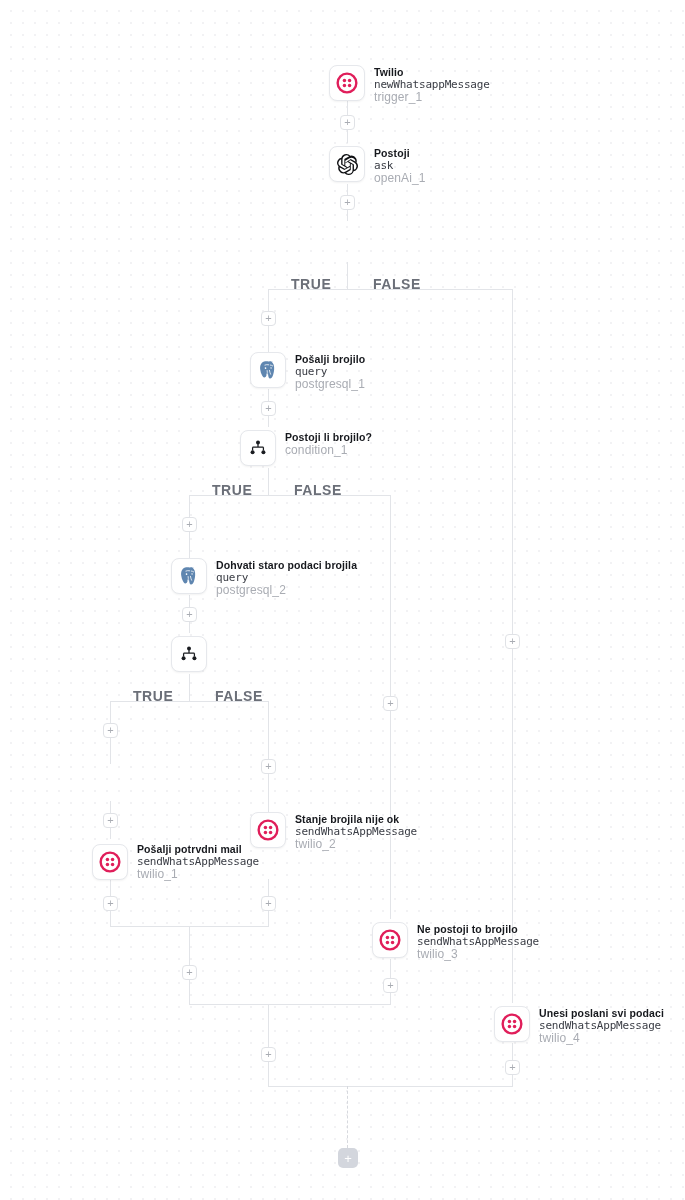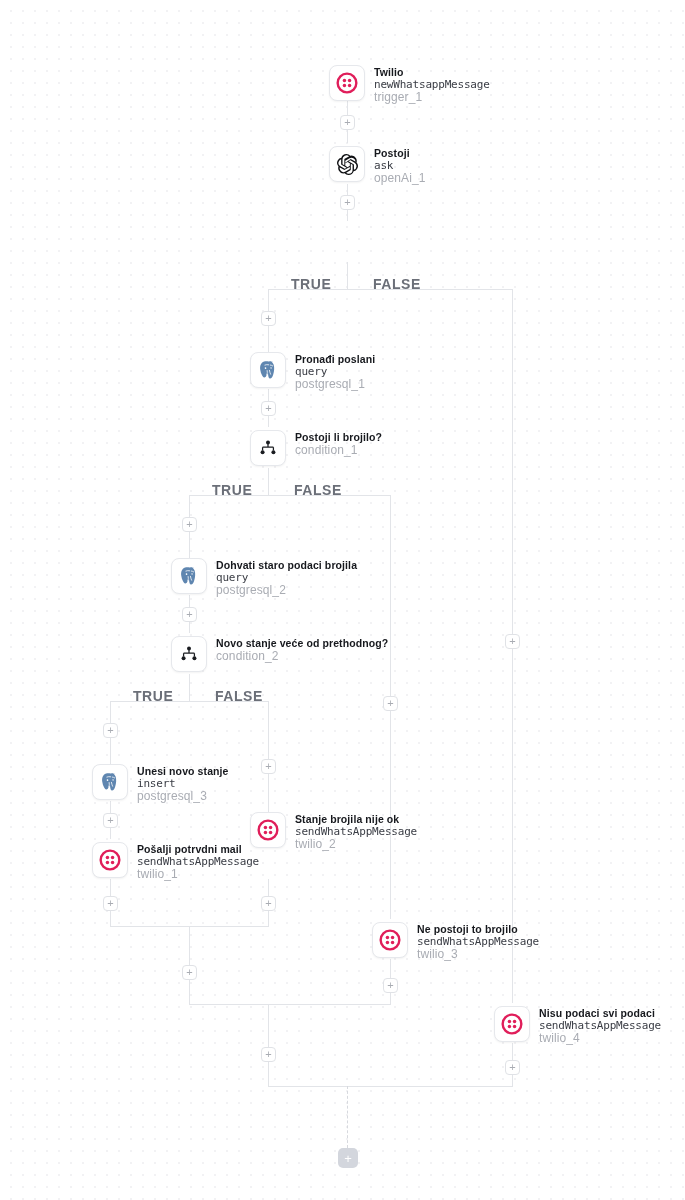--- a/index.html
+++ b/index.html
@@ -244,27 +244,27 @@
 
   <div class="node" style="left:250px; top:352px;">
     <div class="node-box">
       <svg class="icon" width="22" height="22" viewBox="0 0 24 24">
         <path fill="#5f86b0" d="M17.6 2.6c-1.6-.4-3.3-.3-4.9.1-1.2-.3-2.5-.4-3.7-.2C7.2 2.8 5.6 3.7 4.6 5.2 3.4 7 3.2 9.3 3.5 11.4c.3 2.3 1 4.6 2.1 6.6.5.9 1.2 1.9 2.3 2.1.9.2 1.6-.5 2-1.2.4-.7.6-1.6.7-2.4.5.1 1 .1 1.5 0 .1 1 .2 2.1.5 3.1.2.7.6 1.4 1.3 1.6.8.2 1.6-.2 2.1-.8.9-1 1.3-2.3 1.7-3.6.5-1.8.9-3.6 1-5.4.1-1.8 0-3.7-.6-5.4-.5-1.5-1.5-2.8-3-3.4z"></path>
         <path fill="#ffffff" d="M9.1 9.1c.5-.2 1 .1 1.1.6.1.5-.2 1-.7 1.1-.5.1-1-.2-1.1-.7-.1-.5.2-.9.7-1zM15.2 9c.4-.1.8.2.9.6.1.4-.2.8-.6.9-.4.1-.8-.2-.9-.6-.1-.4.2-.8.6-.9z"></path>
         <path fill="none" stroke="#ffffff" stroke-width="0.85" stroke-linecap="round" d="M11.1 12.6c.3 1.6.2 3.2-.2 4.7M13.6 12.4c.3 1.4.6 2.9 1.2 4.2M8.6 6.6c1.3-.5 2.8-.6 4.2-.3M14.6 6.6c.9.1 1.8.4 2.5.9"></path>
       </svg>
     </div>
     <div class="node-text">
-      <div class="node-title">Pronađi poslani</div>
+      <div class="node-title">Pošalji brojilo</div>
       <div class="node-sub">query</div>
       <div class="node-id">postgresql_1</div>
     </div>
   </div>
 
-  <div class="node" style="left:250px; top:430px;">
+  <div class="node" style="left:240px; top:430px;">
     <div class="node-box">
       <svg class="icon" width="20" height="20" viewBox="0 0 24 24">
         <path d="M12 7v4M5.5 11h13M5.5 11v4M18.5 11v4" stroke="#1a1c20" stroke-width="1.5" fill="none"></path>
         <circle cx="12" cy="5.4" r="2.4" fill="#1a1c20"></circle>
         <circle cx="5.5" cy="17.2" r="2.4" fill="#1a1c20"></circle>
         <circle cx="18.5" cy="17.2" r="2.4" fill="#1a1c20"></circle>
       </svg>
     </div>
     <div class="node-text">
       <div class="node-title">Postoji li brojilo?</div>
@@ -289,42 +289,24 @@
 
   <div class="node" style="left:171px; top:636px;">
     <div class="node-box">
       <svg class="icon" width="20" height="20" viewBox="0 0 24 24">
         <path d="M12 7v4M5.5 11h13M5.5 11v4M18.5 11v4" stroke="#1a1c20" stroke-width="1.5" fill="none"></path>
         <circle cx="12" cy="5.4" r="2.4" fill="#1a1c20"></circle>
         <circle cx="5.5" cy="17.2" r="2.4" fill="#1a1c20"></circle>
         <circle cx="18.5" cy="17.2" r="2.4" fill="#1a1c20"></circle>
       </svg>
     </div>
-    <div class="node-text">
-      <div class="node-title">Novo stanje veće od prethodnog?</div>
-      <div class="node-id">condition_2</div>
-    </div>
-  </div>
-
-  <div class="node" style="left:92px; top:764px;">
-    <div class="node-box">
-      <svg class="icon" width="22" height="22" viewBox="0 0 24 24">
-        <path fill="#5f86b0" d="M17.6 2.6c-1.6-.4-3.3-.3-4.9.1-1.2-.3-2.5-.4-3.7-.2C7.2 2.8 5.6 3.7 4.6 5.2 3.4 7 3.2 9.3 3.5 11.4c.3 2.3 1 4.6 2.1 6.6.5.9 1.2 1.9 2.3 2.1.9.2 1.6-.5 2-1.2.4-.7.6-1.6.7-2.4.5.1 1 .1 1.5 0 .1 1 .2 2.1.5 3.1.2.7.6 1.4 1.3 1.6.8.2 1.6-.2 2.1-.8.9-1 1.3-2.3 1.7-3.6.5-1.8.9-3.6 1-5.4.1-1.8 0-3.7-.6-5.4-.5-1.5-1.5-2.8-3-3.4z"></path>
-        <path fill="#ffffff" d="M9.1 9.1c.5-.2 1 .1 1.1.6.1.5-.2 1-.7 1.1-.5.1-1-.2-1.1-.7-.1-.5.2-.9.7-1zM15.2 9c.4-.1.8.2.9.6.1.4-.2.8-.6.9-.4.1-.8-.2-.9-.6-.1-.4.2-.8.6-.9z"></path>
-        <path fill="none" stroke="#ffffff" stroke-width="0.85" stroke-linecap="round" d="M11.1 12.6c.3 1.6.2 3.2-.2 4.7M13.6 12.4c.3 1.4.6 2.9 1.2 4.2M8.6 6.6c1.3-.5 2.8-.6 4.2-.3M14.6 6.6c.9.1 1.8.4 2.5.9"></path>
-      </svg>
-    </div>
-    <div class="node-text">
-      <div class="node-title">Unesi novo stanje</div>
-      <div class="node-sub">insert</div>
-      <div class="node-id">postgresql_3</div>
-    </div>
-  </div>
-
-  <div class="node" style="left:92px; top:842px;">
+  </div>
+
+
+  <div class="node" style="left:92px; top:842px;align-items:flex-end;">
     <div class="node-box">
       <svg class="icon" width="22" height="22" viewBox="0 0 24 24">
         <circle cx="12" cy="12" r="10.2" fill="none" stroke="#e01e5a" stroke-width="2.6"></circle>
         <circle cx="9.2" cy="9.2" r="1.9" fill="#e01e5a"></circle>
         <circle cx="14.8" cy="9.2" r="1.9" fill="#e01e5a"></circle>
         <circle cx="9.2" cy="14.8" r="1.9" fill="#e01e5a"></circle>
         <circle cx="14.8" cy="14.8" r="1.9" fill="#e01e5a"></circle>
       </svg>
     </div>
     <div class="node-text">
@@ -372,19 +354,19 @@
     <div class="node-box">
       <svg class="icon" width="22" height="22" viewBox="0 0 24 24">
         <circle cx="12" cy="12" r="10.2" fill="none" stroke="#e01e5a" stroke-width="2.6"></circle>
         <circle cx="9.2" cy="9.2" r="1.9" fill="#e01e5a"></circle>
         <circle cx="14.8" cy="9.2" r="1.9" fill="#e01e5a"></circle>
         <circle cx="9.2" cy="14.8" r="1.9" fill="#e01e5a"></circle>
         <circle cx="14.8" cy="14.8" r="1.9" fill="#e01e5a"></circle>
       </svg>
     </div>
     <div class="node-text">
-      <div class="node-title">Nisu podaci svi podaci</div>
+      <div class="node-title">Unesi poslani svi podaci</div>
       <div class="node-sub">sendWhatsAppMessage</div>
       <div class="node-id">twilio_4</div>
     </div>
   </div>
 
 </div>
 
 </body></html>

